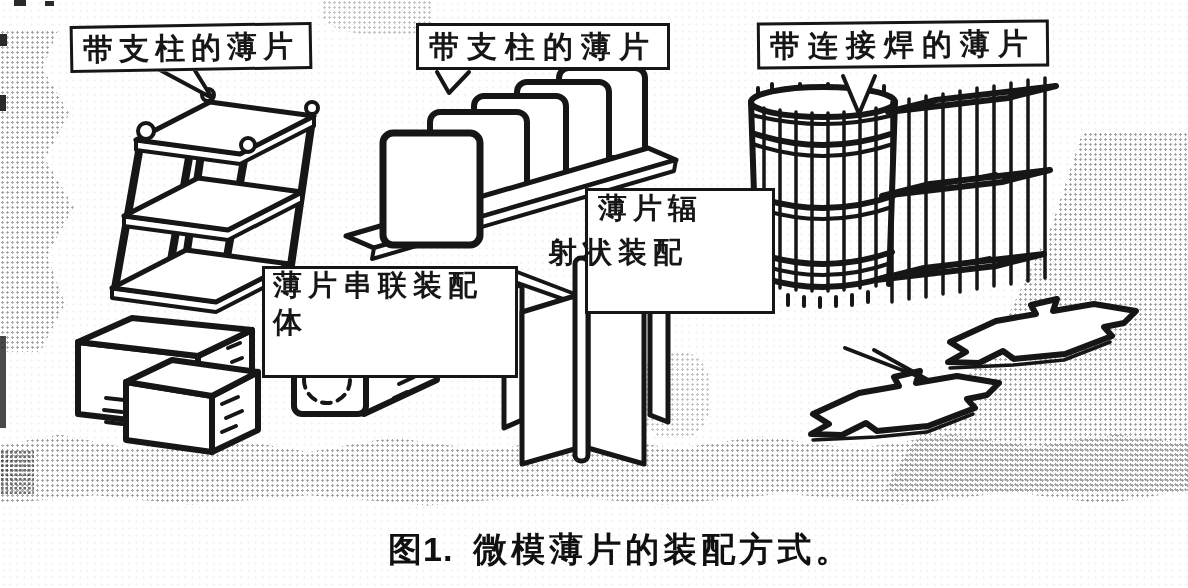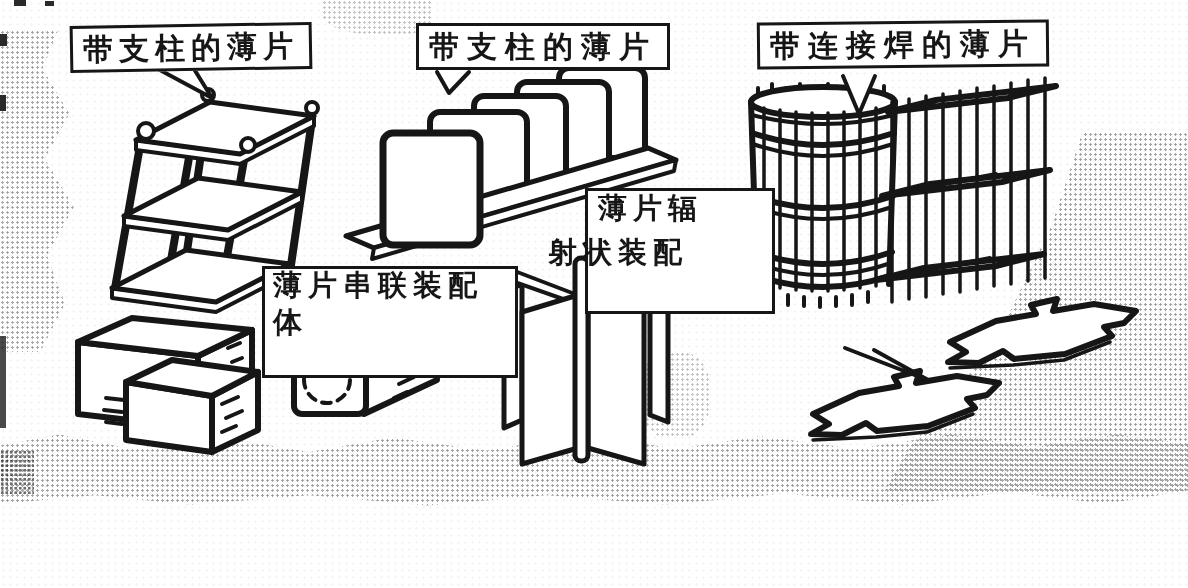--- a/index.html
+++ b/index.html
@@ -168,14 +168,18 @@
     <span style="left:10px;top:2px">薄片辐</span>
     <span style="left:-40px;top:46px">射状装配</span>
   </div>
 
   <div class="callout multiline" style="left:262px;top:266px;width:218px;height:74px">
     <span style="left:8px;top:1px">薄片串联装配</span>
     <span style="left:8px;top:38px">体</span>
   </div>
 
 
+  <div class="caption">
+    <span class="cap-num">图1.</span>
+    <span class="cap-text">微模薄片的装配方式。</span>
+  </div>
 
 </div>
 
 </body></html>

